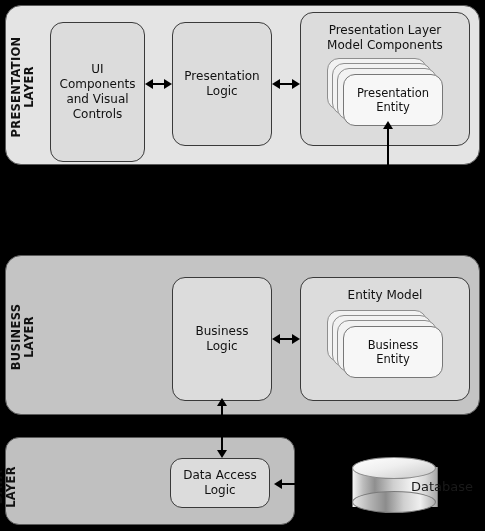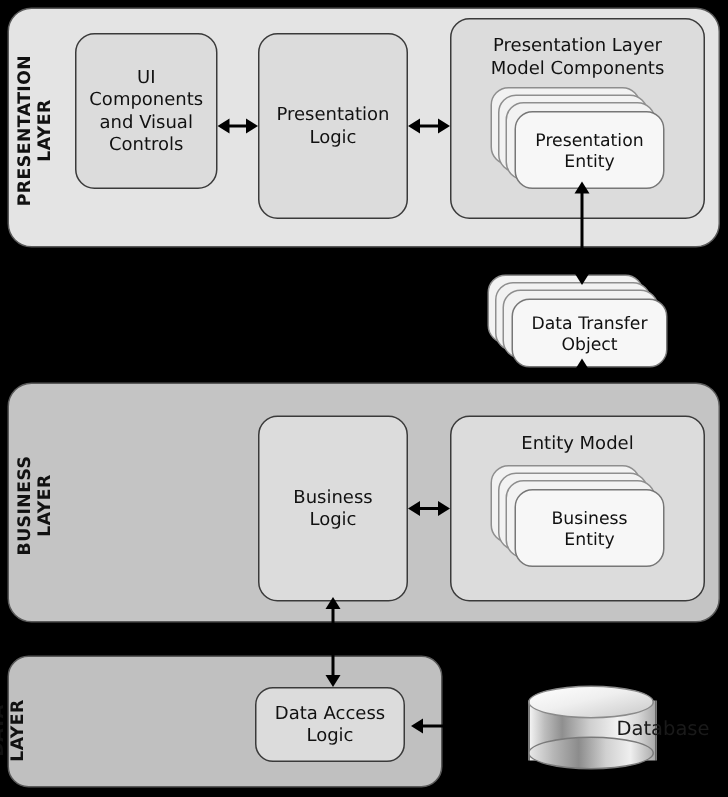--- a/index.html
+++ b/index.html
@@ -70,21 +70,21 @@
     display: flex;
     align-items: center;
     justify-content: center;
     text-align: center;
     font-size: 12px;
     line-height: 15px;
     color: #111111;
     white-space: pre-line;
   }
 
-  .box-ui-components   { left: 50px;  top: 22px;  width: 95px;  height: 104px; }
+  .box-ui-components   { left: 50px;  top: 22px;  width: 95px;  height: 140px; }
   .box-pres-logic      { left: 172px; top: 22px;  width: 100px; height: 124px; }
   .box-pres-model      { left: 300px; top: 12px;  width: 170px; height: 134px;
                          align-items: flex-start; padding-top: 10px; }
   .box-business-logic  { left: 172px; top: 277px; width: 100px; height: 124px; }
   .box-domain-model    { left: 300px; top: 277px; width: 170px; height: 124px;
                          align-items: flex-start; padding-top: 10px; }
   .box-data-access     { left: 170px; top: 458px; width: 100px; height: 50px;
                          border-radius: 12px; }
 
   .group-caption {
@@ -223,27 +223,20 @@
   </div>
 
   <div class="arrow-line arrow-h" style="left:150px; top:83px; width:18px;"></div>
   <div class="arrowhead ah-left" style="left:145px; top:79px;"></div>
   <div class="arrowhead ah-right" style="left:164px; top:79px;"></div>
 
   <div class="arrow-line arrow-h" style="left:277px; top:83px; width:19px;"></div>
   <div class="arrowhead ah-left" style="left:272px; top:79px;"></div>
   <div class="arrowhead ah-right" style="left:292px; top:79px;"></div>
 
-  <div class="stack stack-dto">
-    <div class="sheet" style="left:0px;  top:0px;  width:104px; height:46px;"></div>
-    <div class="sheet" style="left:5px;  top:5px;  width:104px; height:46px;"></div>
-    <div class="sheet" style="left:10px; top:10px; width:104px; height:46px;"></div>
-    <div class="sheet front" style="left:16px; top:16px; width:104px; height:46px;">Data Transfer
-Object</div>
-  </div>
 
   <div class="arrow-line arrow-v" style="left:387px; top:128px; height:58px;"></div>
   <div class="arrowhead ah-up" style="left:383px; top:121px;"></div>
   <div class="arrowhead ah-down" style="left:383px; top:182px;"></div>
 
   <div class="arrow-line arrow-v" style="left:387px; top:243px; height:34px;"></div>
   <div class="arrowhead ah-up" style="left:383px; top:239px;"></div>
   <div class="arrowhead ah-down" style="left:383px; top:271px;"></div>
 
   <div class="layer layer-business"></div>

